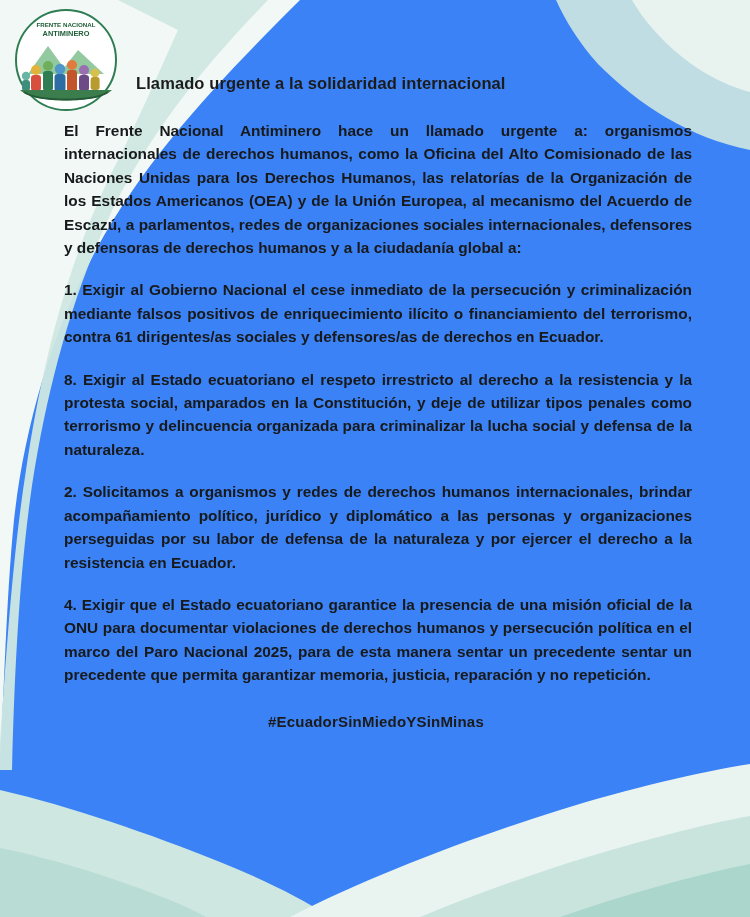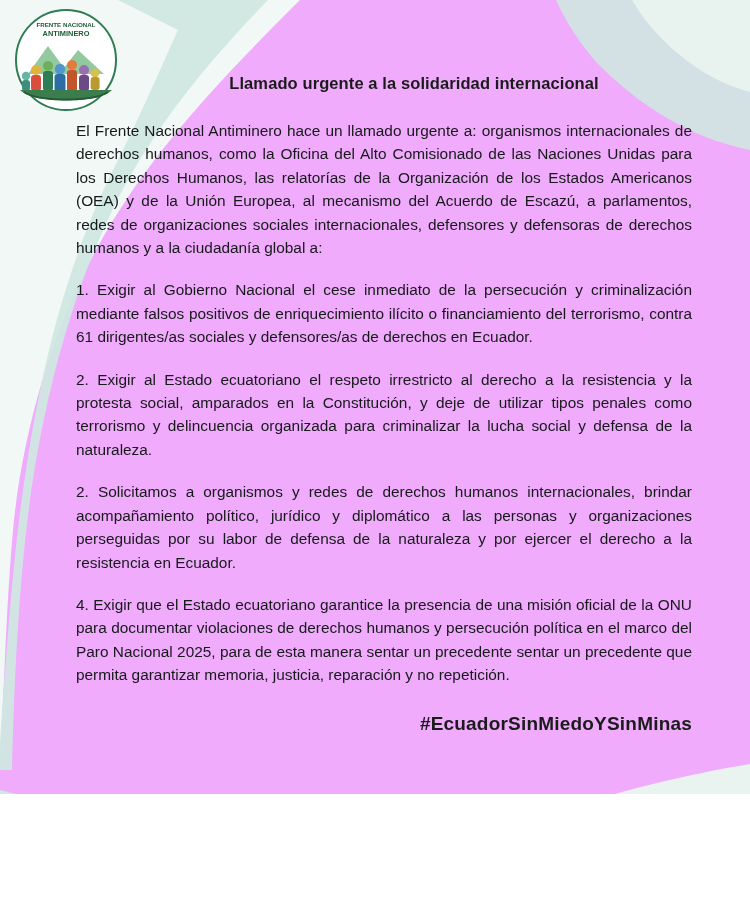--- a/index.html
+++ b/index.html
@@ -9,22 +9,22 @@
   body {
     width: 750px;
     height: 917px;
     font-family: "Liberation Sans", sans-serif;
     background: #ffffff;
     overflow: hidden;
   }
   .page {
     position: relative;
     width: 750px;
-    height: 794px;
-    background: #f0abfc;
+    height: 917px;
+    background: #3b82f6;
     overflow: hidden;
   }
 
   
   .bg-layer {
     position: absolute;
     inset: 0;
     pointer-events: none;
   }
   .bg-layer svg {
@@ -52,38 +52,38 @@
     top: 74px;
     width: 632px;
   }
   .doc-title {
     font-size: 16.5px;
     font-weight: bold;
     color: #1b1b1b;
     margin: 0 0 26px 0;
     padding-left: 76px;
     letter-spacing: 0.1px;
-    text-align: center;
   }
   .para {
     font-size: 15.4px;
     line-height: 1.52;
     color: #17191a;
     text-align: justify;
-    margin: 0 0 19px 16px;
+    margin: 0 0 19px 4px;
     -webkit-hyphens: none;
     hyphens: none;
+    font-weight: bold;
   }
   .para:last-of-type {
     margin-bottom: 0;
   }
   .hashtag {
     margin-top: 26px;
-    text-align: right;
-    font-size: 19px;
+    text-align: center;
+    font-size: 15px;
     font-weight: bold;
     color: #1b1b1b;
     letter-spacing: 0.2px;
   }
 </style>
 </head>
 <body>
 
 <div class="page">
 
@@ -135,20 +135,20 @@
       <path d="M6,82 C20,96 84,96 98,82 Z" fill="#3c7d4e"></path>
       <path d="M10,84 C24,94 80,94 94,84" fill="none" stroke="#245a35" stroke-width="2"></path>
     </svg>
   </div>
 
   <div class="content">
     <h1 class="doc-title">Llamado urgente a la solidaridad internacional</h1>
 
     <p class="para">El Frente Nacional Antiminero hace un llamado urgente a: organismos internacionales de derechos humanos, como la Oficina del Alto Comisionado de las Naciones Unidas para los Derechos Humanos, las relatorías de la Organización de los Estados Americanos (OEA) y de la Unión Europea, al mecanismo del Acuerdo de Escazú, a parlamentos, redes de organizaciones sociales internacionales, defensores y defensoras de derechos humanos y a la ciudadanía global a:</p>
     <p class="para">1. Exigir al Gobierno Nacional el cese inmediato de la persecución y criminalización mediante falsos positivos de enriquecimiento ilícito o financiamiento del terrorismo, contra 61 dirigentes/as sociales y defensores/as de derechos en Ecuador.</p>
-    <p class="para">2. Exigir al Estado ecuatoriano el respeto irrestricto al derecho a la resistencia y la protesta social, amparados en la Constitución, y deje de utilizar tipos penales como terrorismo y delincuencia organizada para criminalizar la lucha social y defensa de la naturaleza.</p>
+    <p class="para">8. Exigir al Estado ecuatoriano el respeto irrestricto al derecho a la resistencia y la protesta social, amparados en la Constitución, y deje de utilizar tipos penales como terrorismo y delincuencia organizada para criminalizar la lucha social y defensa de la naturaleza.</p>
     <p class="para">2. Solicitamos a organismos y redes de derechos humanos internacionales, brindar acompañamiento político, jurídico y diplomático a las personas y organizaciones perseguidas por su labor de defensa de la naturaleza y por ejercer el derecho a la resistencia en Ecuador.</p>
     <p class="para">4. Exigir que el Estado ecuatoriano garantice la presencia de una misión oficial de la ONU para documentar violaciones de derechos humanos y persecución política en el marco del Paro Nacional 2025, para de esta manera sentar un precedente sentar un precedente que permita garantizar memoria, justicia, reparación y no repetición.</p>
 
     <div class="hashtag">#EcuadorSinMiedoYSinMinas</div>
   </div>
 
 </div>
 
 </body></html>

